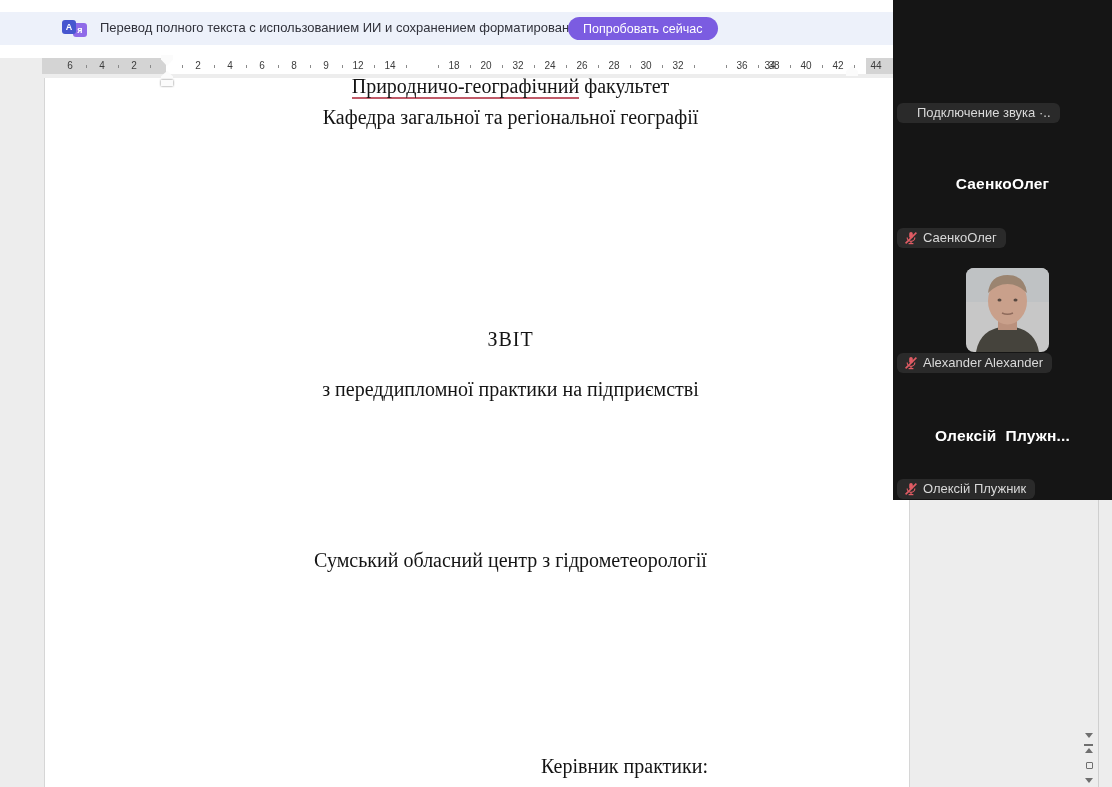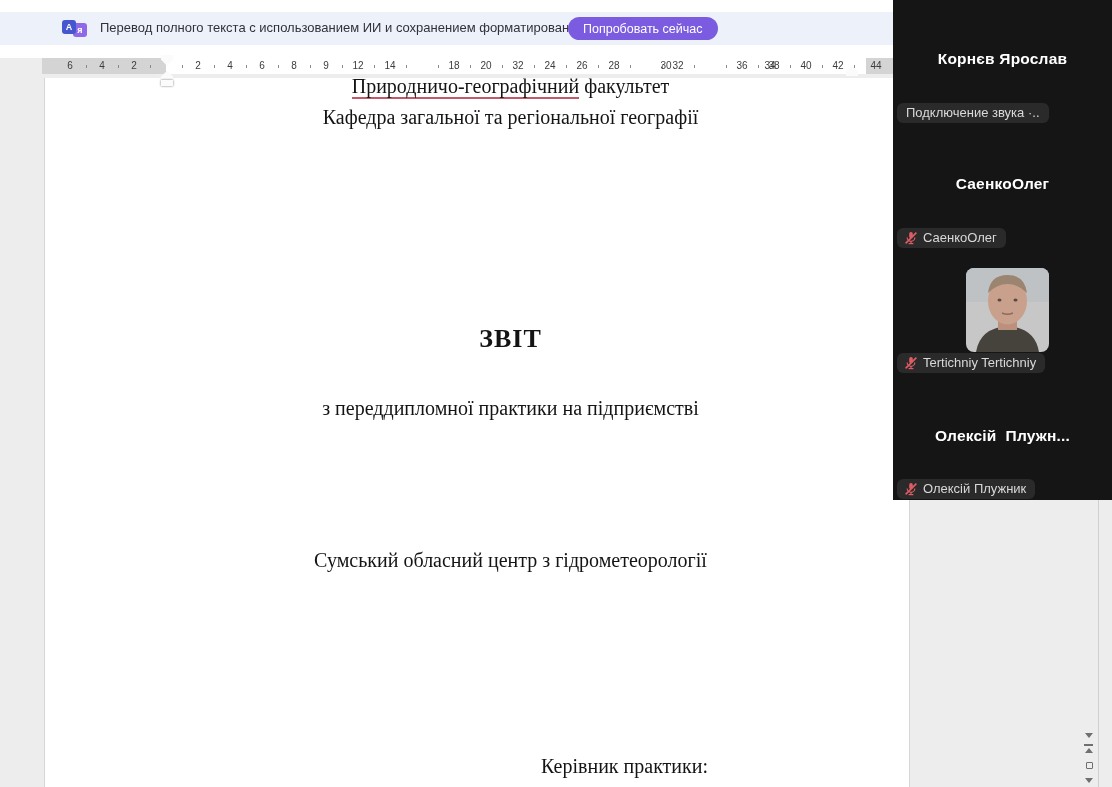--- a/index.html
+++ b/index.html
@@ -34,37 +34,37 @@
   .indent-box   { left:161px; top:80px; width:12px; height:6px; }
   .indent-right { left:846px; top:66px; width:12px; height:10px;
                   clip-path:polygon(50% 0,100% 55%,100% 100%,0 100%,0 55%); }
 
   
   .page { position:absolute; left:44px; top:78px; width:866px; height:709px; background:#ffffff;
           border-left:1px solid #d6d6d6; border-right:1px solid #d6d6d6; overflow:hidden; }
   .doc-line { position:absolute; left:123px; width:685px; text-align:center;
               font-family:"Liberation Serif", serif; font-size:20px; line-height:30px; color:#141414; }
   .redu { border-bottom:2px solid #c05a68; padding-bottom:0px; }
-  .doc-title { font-weight:bold; font-size:26px; line-height:38px; letter-spacing:1px; }
+  .doc-title { font-weight:normal; font-size:20px; line-height:38px; letter-spacing:1px; }
   .name-line { font-weight:bold; }
   .name-line .wrap { text-decoration:underline; text-decoration-thickness:2px; text-underline-offset:3px; }
   .name-red { position:relative; }
   .name-red::after { content:""; position:absolute; left:0; right:2px; bottom:-6px;
                      height:2px; background:#c05a68; }
   .free-line { left:496px; width:auto; text-align:right; }
 
   
   .panel { position:absolute; left:893px; top:0; width:219px; height:500px; background:#151515; z-index:20; }
   .tile { position:absolute; left:0; width:219px; height:125px; }
   .tile-title { position:absolute; left:0; top:50px; width:219px; text-align:center; color:#ffffff;
                 font-weight:bold; font-size:15.5px; letter-spacing:.2px; white-space:pre; }
   .badge { position:absolute; left:4px; display:flex; align-items:center; gap:5px;
            background:rgba(45,45,45,.92); border-radius:6px; padding:2px 9px 3px 7px;
            color:#d9d9d9; font-size:13px; white-space:nowrap; }
-  .badge.no-icon { padding-left:9px; }
+  .badge.no-icon { padding-left:20px; }
   .mic { width:14px; height:14px; flex:0 0 auto; }
   .video-thumb { position:absolute; left:73px; top:18px; width:83px; height:84px;
                  border-radius:8px; overflow:hidden; }
 
   
   .v-divider { position:absolute; left:1098px; top:500px; width:1px; height:287px; background:#cfcfcf; }
   .scroll-btns { position:absolute; left:1079px; top:728px; width:20px; }
   .sb { position:relative; width:20px; height:15px; display:flex; align-items:center; justify-content:center; cursor:pointer; }
   .tri-down { width:0; height:0; border-left:4.5px solid transparent; border-right:4.5px solid transparent;
               border-top:5px solid #6f6f6f; }
@@ -99,21 +99,21 @@
     <span class="rnum" style="left: 276px;">9</span>
     <span class="rnum" style="left: 308px;">12</span>
     <span class="rnum" style="left: 340px;">14</span>
     <span class="rnum" style="left: 372px; margin-top: 17px;">16</span>
     <span class="rnum" style="left: 404px;">18</span>
     <span class="rnum" style="left: 436px;">20</span>
     <span class="rnum" style="left: 468px;">32</span>
     <span class="rnum" style="left: 500px;">24</span>
     <span class="rnum" style="left: 532px;">26</span>
     <span class="rnum" style="left: 564px;">28</span>
-    <span class="rnum" style="left: 596px; margin-left: 20px;">30</span>
+    <span class="rnum" style="left: 596px;">30</span>
     <span class="rnum" style="left: 628px;">32</span>
     <span class="rnum" style="left: 680px; margin-left: 40px;">34</span>
     <span class="rnum" style="left: 692px;">36</span>
     <span class="rnum" style="left: 724px;">38</span>
     <span class="rnum" style="left: 756px;">40</span>
     <span class="rnum" style="left: 788px;">42</span>
     <span class="rnum" style="left: 826px;">44</span>
     <span class="rtick" style="left: 44px;"></span>
     <span class="rtick" style="left: 76px;"></span>
     <span class="rtick" style="left: 108px;"></span>
@@ -142,29 +142,28 @@
   </div>
 <div class="indent indent-first"></div>
 <div class="indent indent-hang"></div>
 <div class="indent indent-box"></div>
 <div class="indent indent-right"></div>
 
 <div class="page">
   <div class="doc-line" style="top:-7px"><span class="redu">Природничо-географічний</span><span> факультет</span></div>
   <div class="doc-line" style="top:24px">Кафедра загальної та регіональної географії</div>
   <div class="doc-line doc-title" style="top:242px">ЗВІТ</div>
-  <div class="doc-line" style="top:315px">з переддипломної практики на підприємстві</div>
+  <div class="doc-line" style="top:296px">з переддипломної практики на підприємстві</div>
   <div class="doc-line" style="top:467px">Сумський обласний центр з гідрометеорології</div>
   <div class="doc-line free-line" style="top:673px">Керівник практики:</div>
 </div>
 
 <div class="panel">
 
   <div class="tile" style="top:0">
-    <div class="tile-title">Корнєв Ярослав</div>
     <div class="badge no-icon" style="top:103px">
       <span>Подключение звука ·..</span>
     </div>
   </div>
 
   <div class="tile" style="top:125px">
     <div class="tile-title">СаенкоОлег</div>
     <div class="badge" style="top:103px">
       <svg class="mic" viewBox="0 0 14 14">
         <rect x="5.2" y="1" width="3.6" height="6.3" rx="1.8" fill="#e05c64"></rect>
@@ -192,21 +191,21 @@
       </svg>
     </div>
     <div class="badge" style="top:103px">
       <svg class="mic" viewBox="0 0 14 14">
         <rect x="5.2" y="1" width="3.6" height="6.3" rx="1.8" fill="#e05c64"></rect>
         <path d="M3.2 6.5 a3.8 3.8 0 0 0 7.6 0" stroke="#e05c64" fill="none" stroke-width="1.2"></path>
         <line x1="7" y1="10.5" x2="7" y2="12" stroke="#e05c64" stroke-width="1.2"></line>
         <line x1="4.6" y1="12.6" x2="9.4" y2="12.6" stroke="#e05c64" stroke-width="1.2"></line>
         <line x1="1.6" y1="12.4" x2="12.4" y2="1.6" stroke="#e05c64" stroke-width="1.6"></line>
       </svg>
-      <span>Tertichniy Tertichniy</span>
+      <span>Alexander Alexander</span>
     </div>
   </div>
 
   <div class="tile" style="top:375px">
     <div class="tile-title" style="top:52px">Олексій  Плужн...</div>
     <div class="badge" style="top:104px">
       <svg class="mic" viewBox="0 0 14 14">
         <rect x="5.2" y="1" width="3.6" height="6.3" rx="1.8" fill="#e05c64"></rect>
         <path d="M3.2 6.5 a3.8 3.8 0 0 0 7.6 0" stroke="#e05c64" fill="none" stroke-width="1.2"></path>
         <line x1="7" y1="10.5" x2="7" y2="12" stroke="#e05c64" stroke-width="1.2"></line>

